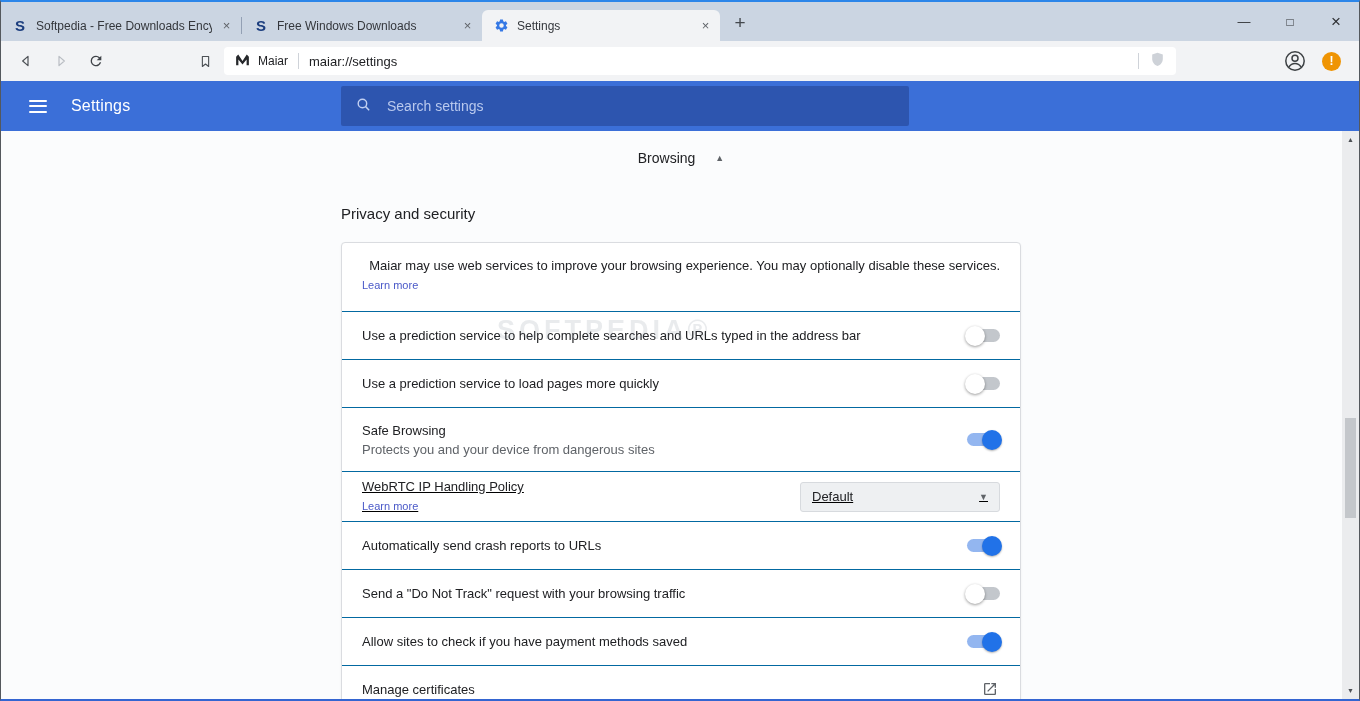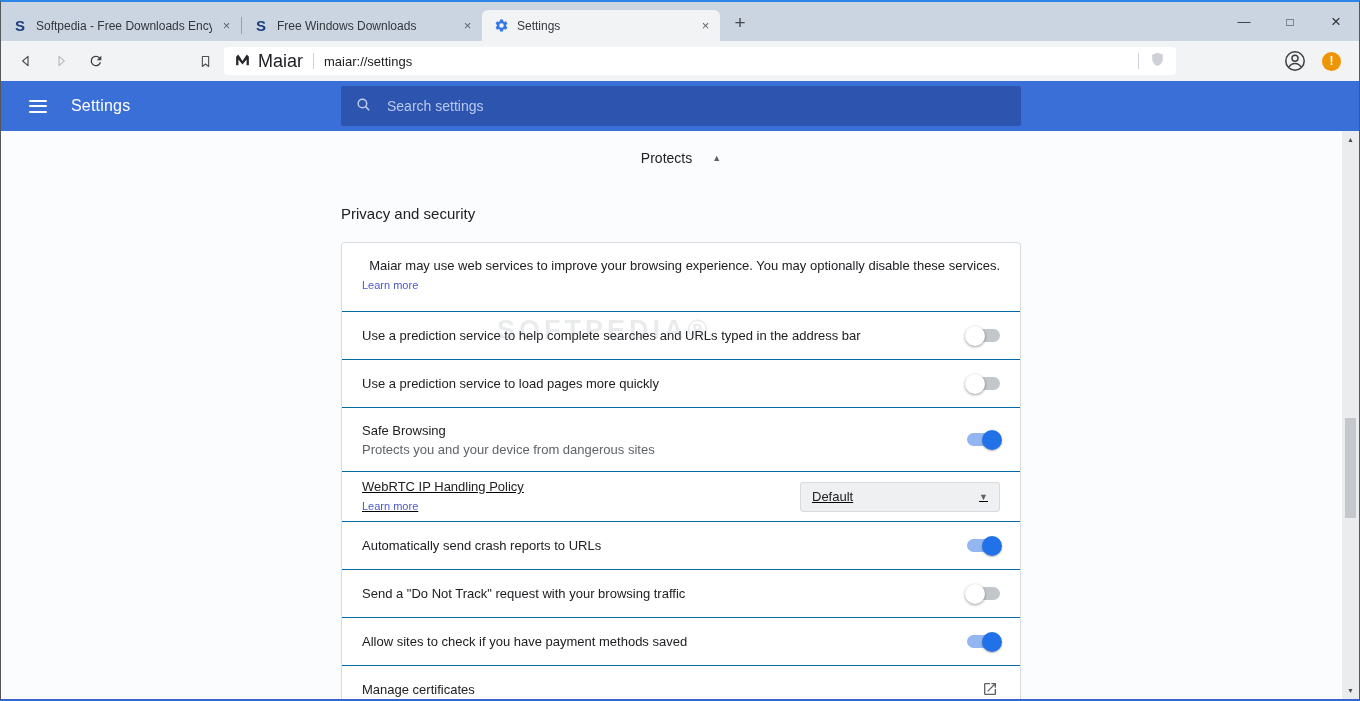--- a/index.html
+++ b/index.html
@@ -29,34 +29,34 @@
   .wc{width:46px;height:100%;display:flex;align-items:center;justify-content:center;color:#2e3033;cursor:pointer;}
   .wc.min{font-size:13px;}
   .wc.max{font-size:12px;}
   .wc.close{font-size:17px;}
 
   
   .toolbar{height:40px;background:#f2f3f5;display:flex;align-items:center;padding:0 14px;flex-shrink:0;}
   .navbtn{width:22px;height:22px;display:flex;align-items:center;justify-content:center;margin-right:13px;cursor:pointer;}
   .bookmarkbtn{width:22px;height:22px;display:flex;align-items:center;justify-content:center;margin:0 8px 0 74px;cursor:pointer;}
   .urlbar{width:952px;height:28px;background:#ffffff;border-radius:4px;display:flex;align-items:center;padding:0 10px;}
-  .brand{font-size:18px;color:#202124;margin-left:7px;}
+  .brand{font-size:12px;color:#202124;margin-left:7px;}
   .vsep{width:1px;height:16px;background:#cfd3d9;margin:0 10px;}
   .url{font-size:13px;color:#202124;flex:1;white-space:nowrap;overflow:hidden;}
   .tb-spacer{flex:1;}
   .profilebtn{width:26px;height:26px;display:flex;align-items:center;justify-content:center;margin-right:14px;cursor:pointer;}
   .updatebadge{width:19px;height:19px;border-radius:50%;background:#ef9403;color:#fff;font-size:12px;font-weight:bold;
                display:flex;align-items:center;justify-content:center;margin-right:4px;cursor:pointer;}
 
   
   .s-header{height:50px;background:#3b6fd8;display:flex;align-items:center;position:relative;flex-shrink:0;}
   .hamburger{width:18px;height:13px;display:flex;flex-direction:column;justify-content:space-between;margin-left:28px;cursor:pointer;}
   .hamburger div{height:2px;background:#fff;border-radius:1px;}
   .s-title{color:#fff;font-size:16px;font-weight:500;margin-left:24px;letter-spacing:.2px;}
-  .searchbox{position:absolute;left:340px;top:5px;width:680px;height:40px;background:#2d55af;border-radius:2px;
+  .searchbox{position:absolute;left:340px;top:5px;width:568px;height:40px;background:#2d55af;border-radius:2px;
              display:flex;align-items:center;padding-left:14px;}
   .searchbox input{background:transparent;border:none;outline:none;color:#fff;font-size:14px;margin-left:15px;width:560px;
                    font-family:"Liberation Sans",sans-serif;}
   .searchbox input::placeholder{color:#b9c9ee;}
 
   
   .content{position:relative;flex:1;background:#fbfcfd;overflow:hidden;}
   .advanced{position:absolute;top:19px;left:340px;width:680px;display:flex;align-items:center;justify-content:center;cursor:pointer;}
   .advanced .lbl{font-size:14px;color:#202124;}
   .advanced .caret{font-size:9px;color:#5f6368;margin-left:20px;}
@@ -195,21 +195,21 @@
             <line x1="15" y1="15" x2="20" y2="20" stroke="#c2d0f2" stroke-width="2"></line>
           </svg>
       </span>
       <input type="text" placeholder="Search settings" style="">
     </div>
   </div>
 
   <div class="content">
 
     <div class="advanced">
-      <span class="lbl">Protects</span>
+      <span class="lbl">Browsing</span>
       <span class="caret">▲</span>
     </div>
 
     <div class="sectiontitle">Privacy and security</div>
 
     <div class="watermark">SOFTPEDIA®</div>
 
     <div class="card">
 
       <div class="row intro">

